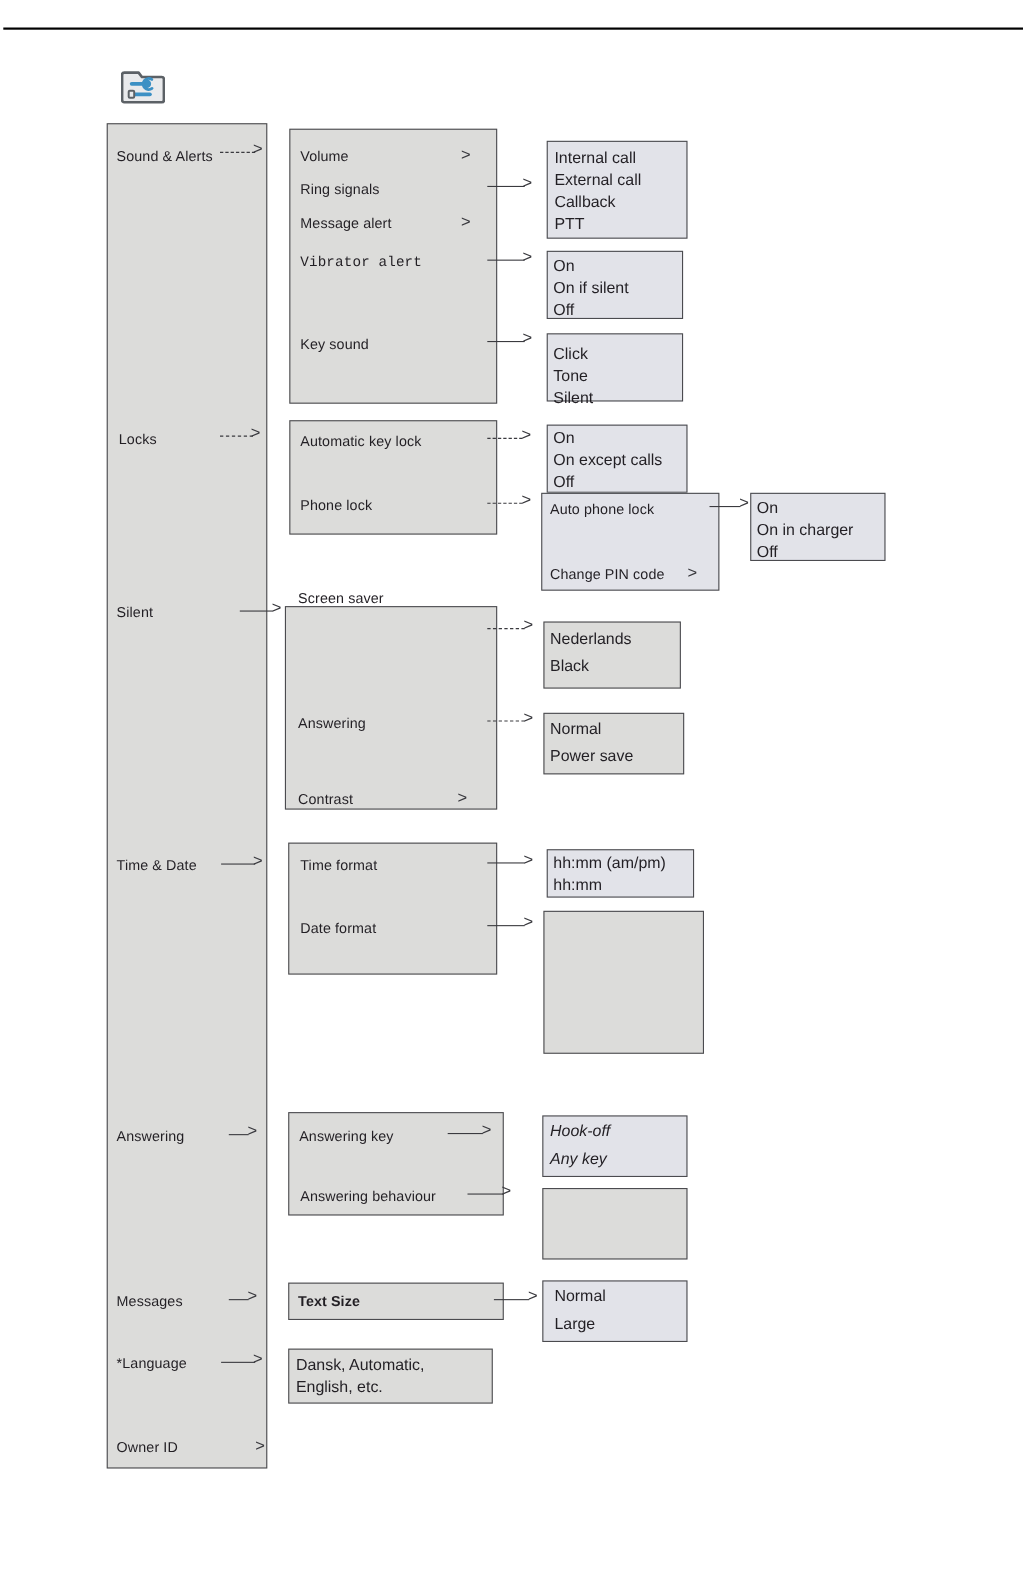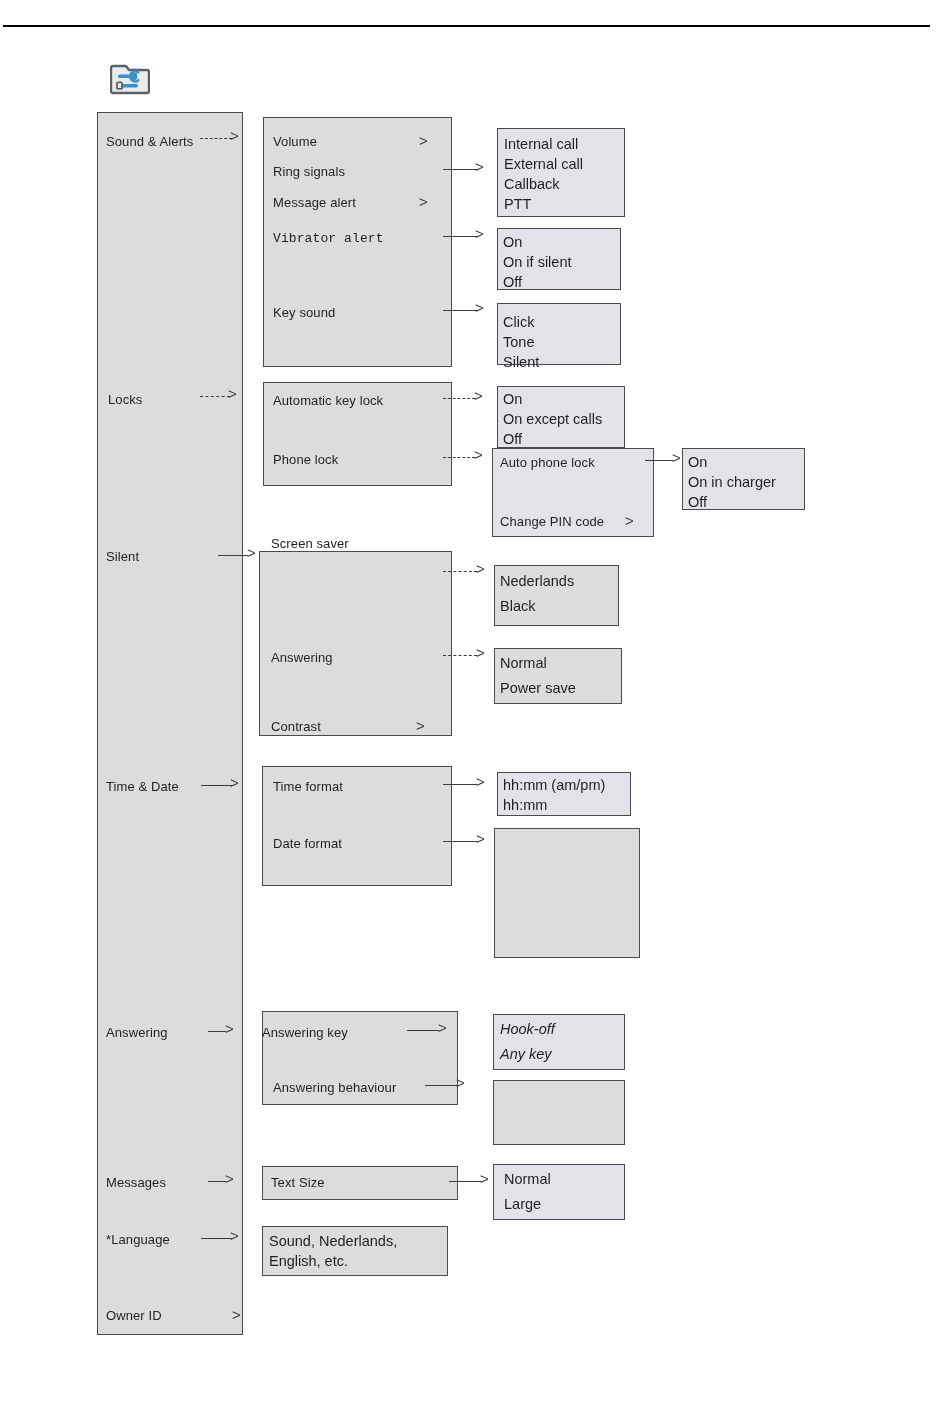--- a/index.html
+++ b/index.html
@@ -276,46 +276,46 @@
   </div>
 
   <div class="box pale" style="left:497px; top:772px; width:134px; height:44px;"></div>
   <div class="stack" style="left:503px; top:775px;">hh:mm (am/pm)
 hh:mm</div>
 
   <div class="box" style="left:494px; top:828px; width:146px; height:130px;"></div>
 
   <div class="box" style="left:262px; top:1011px; width:196px; height:94px;"></div>
 
-  <div class="lbl" style="left:262px; top:1025px;">Answering key</div>
+  <div class="lbl" style="left:272px; top:1025px;">Answering key</div>
   <div class="arrow" style="left:407px; top:1025px; width:50px;">
     <div class="shaft" style="width:32px;"></div>
     <div class="head" style="left:31px;">&gt;</div>
   </div>
 
   <div class="lbl" style="left:273px; top:1080px;">Answering behaviour</div>
   <div class="arrow" style="left:425px; top:1080px; width:48px;">
     <div class="shaft" style="width:33px;"></div>
     <div class="head" style="left:31px;">&gt;</div>
   </div>
 
   <div class="box pale" style="left:493px; top:1014px; width:132px; height:56px;"></div>
   <div class="stack mid" style="left:500px; top:1017px;font-style:italic;">Hook-off
 Any key</div>
 
   <div class="box" style="left:493px; top:1080px; width:132px; height:65px;"></div>
 
   <div class="box" style="left:262px; top:1166px; width:196px; height:34px;"></div>
-  <div class="lbl" style="left:271px; top:1175px;">Text Size</div>
+  <div class="lbl" style="left:271px; top:1175px;font-weight:bold;">Text Size</div>
   <div class="arrow" style="left:449px; top:1176px; width:48px;">
     <div class="shaft" style="width:32px;"></div>
     <div class="head" style="left:31px;">&gt;</div>
   </div>
 
   <div class="box pale" style="left:493px; top:1164px; width:132px; height:56px;"></div>
   <div class="stack mid" style="left:504px; top:1167px;">Normal
 Large</div>
 
   <div class="box" style="left:262px; top:1226px; width:186px; height:50px;"></div>
-  <div class="stack" style="left:269px; top:1231px;">Sound, Nederlands,
+  <div class="stack" style="left:269px; top:1231px;">Dansk, Automatic,
 English, etc.</div>
 
 </div>
 
 </body></html>

